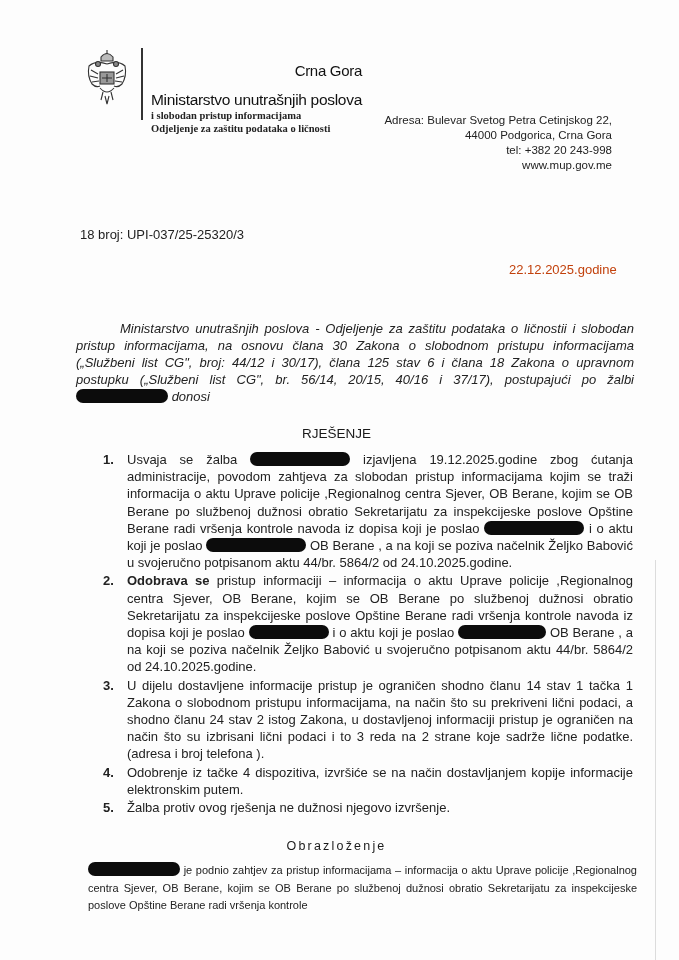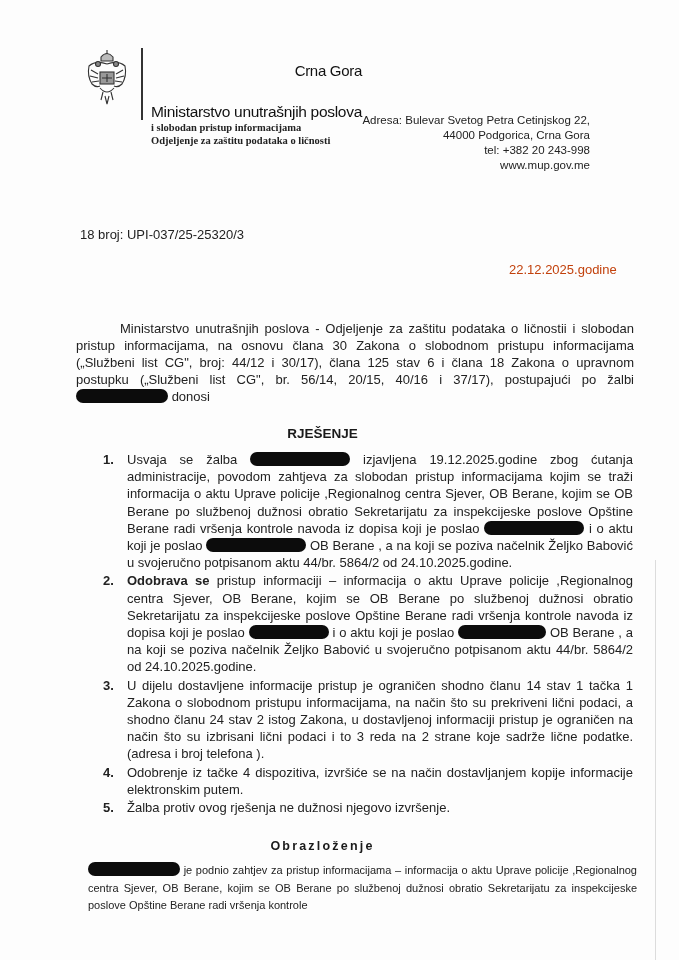--- a/index.html
+++ b/index.html
@@ -11,33 +11,33 @@
     position: relative;
   }
   .page { position: absolute; inset: 0; }
   .edge-line { position: absolute; top: 560px; left: 655px; width: 1px; height: 400px; background: #dcdcdc; }
 
   
   .crest { position: absolute; left: 84px; top: 48px; width: 46px; height: 60px; }
   .vbar { position: absolute; left: 141px; top: 48px; width: 2px; height: 72px; background: #333; }
   .org { position: absolute; left: 151px; top: 62px; }
   .org .country { font-size: 15px; letter-spacing: -0.3px; color: #111; text-align: right; }
-  .org .ministry { font-size: 15.5px; letter-spacing: -0.3px; color: #111; margin-top: 24px; }
+  .org .ministry { font-size: 15.5px; letter-spacing: -0.3px; color: #111; margin-top: 12px; }
   .org .dept { font-family: "Liberation Serif", serif; font-weight: bold; font-size: 10.5px; line-height: 13px; color: #222; }
-  .contact { position: absolute; right: 89px; top: 113px; text-align: right; font-size: 11.5px; line-height: 15px; color: #222; }
+  .contact { position: absolute; right: 67px; top: 113px; text-align: right; font-size: 11.5px; line-height: 15px; color: #222; }
 
   .refno { position: absolute; left: 80px; top: 227px; font-size: 13px; color: #222; }
   .date { position: absolute; left: 509px; top: 262px; font-size: 13px; color: #c2410c; }
 
   .intro { position: absolute; left: 76px; top: 320px; width: 558px; font-size: 13px; line-height: 17px; text-align: justify; color: #222; }
-  .intro .first { text-indent: 44px; }
+  .intro .first { text-indent: 44px; font-style: italic; }
 
   .redact { display: inline-block; background: #0c0c0c; border-radius: 7px; height: 14px; vertical-align: -2px; }
 
-  .heading { position: absolute; left: 2px; width: 641px; text-align: center; font-weight: bold; font-size: 13.5px; color: #1a1a1a; }
+  .heading { position: absolute; left: 16px; width: 641px; text-align: center; font-weight: normal; font-size: 13.5px; color: #1a1a1a; }
   .h-rjesenje { top: 426px; }
   .h-obraz { top: 839px; letter-spacing: 2.2px; font-size: 12.5px; }
 
   .items { position: absolute; left: 103px; top: 451px; width: 530px; font-size: 13px; line-height: 17.2px; color: #222; margin: 0; padding: 0; list-style: none; }
   .items li { position: relative; padding-left: 24px; text-align: justify; margin-bottom: 1px; }
   .items li .num { position: absolute; left: 0; top: 0; font-weight: bold; }
   .items li b { font-weight: bold; }
 
   .body2 { position: absolute; left: 45px; top: 862px; width: 592px; font-size: 11px; line-height: 17.5px; color: #222; text-align: justify; }
   .body2 .first { padding-left: 43px; }

